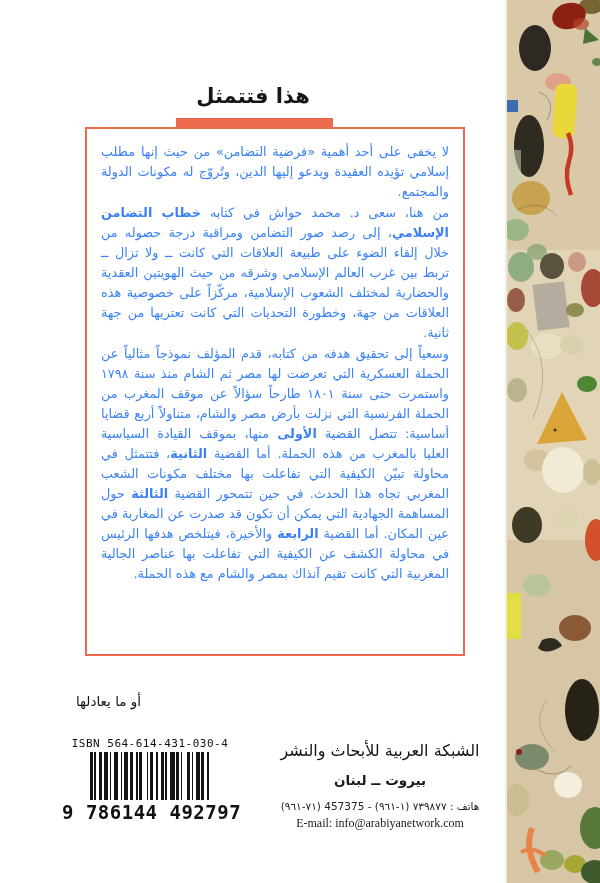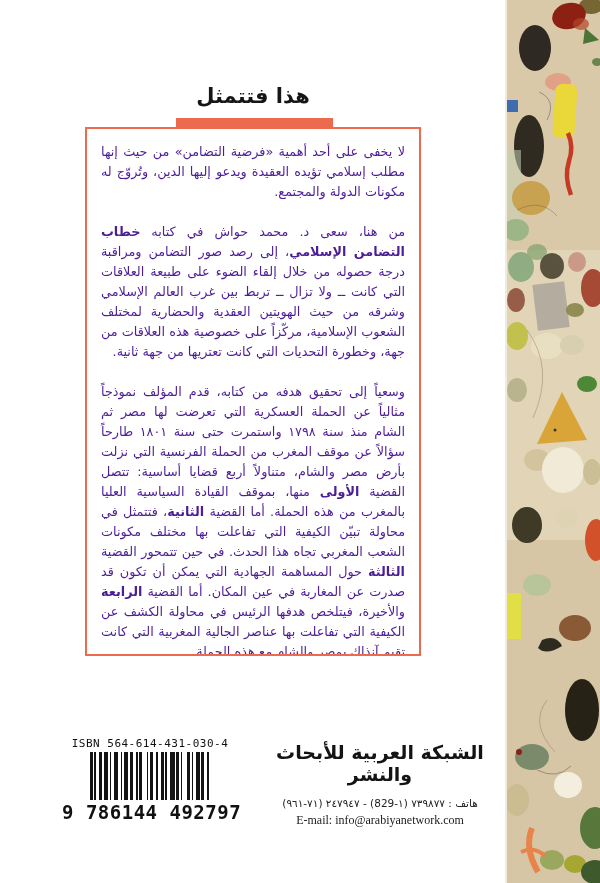--- a/index.html
+++ b/index.html
@@ -22,28 +22,28 @@
     text-align:center;font-size:21px;font-weight:bold;color:#161616;
     letter-spacing:0.5px;direction:rtl;
   }
   
   .tab{
     position:absolute;left:176px;top:118px;width:157px;height:11px;
     background:#ec6a4d;z-index:3;
   }
   
   .desc-box{
-    position:absolute;left:85px;top:127px;width:336px;height:529px;
+    position:absolute;left:85px;top:127px;width:380px;height:529px;
     border:2px solid #ec6a4d;box-sizing:border-box;
     padding:13px 14px 10px 14px;overflow:hidden;
     direction:rtl;text-align:justify;
-    font-size:12.8px;line-height:20px;color:#4c1d95;
+    font-size:12.8px;line-height:20px;color:#3b82f6;
   }
   .desc-box p{margin:0;}
-  .desc-box p + p{margin-top:20px;}
+  .desc-box p + p{margin-top:1px;}
   .b{font-weight:bold;}
   
   .price{
     position:absolute;left:76px;top:686px;
     direction:rtl;text-align:left;font-size:13.5px;line-height:30px;color:#161616;
   }
   
   .barcode-block{
     position:absolute;left:62px;top:737px;width:176px;text-align:center;
   }
@@ -58,41 +58,42 @@
   .bars .bk{background:#141414;}
   .isbn-digits{
     font-family:"DejaVu Sans Mono",monospace;
     font-size:19px;font-weight:bold;color:#111;margin-top:1px;
     letter-spacing:0.5px;white-space:nowrap;
   }
   
   .publisher{
     position:absolute;left:256px;top:741px;width:248px;text-align:center;direction:rtl;
   }
-  .pub-name{font-size:19px;font-weight:bold;color:#141414;}
+  .pub-name{font-size:16px;font-weight:normal;color:#141414;}
   .pub-city{font-size:13.5px;font-weight:bold;margin-top:12px;color:#1a1a1a;letter-spacing:1px;}
   .pub-phone{font-size:10.5px;margin-top:12px;color:#222;direction:rtl;}
   .pub-email{font-family:"Liberation Serif",serif;font-size:12px;margin-top:4px;color:#1a1a1a;direction:ltr;}
 </style>
 </head>
 <body>
 
 <div class="cover">
 
   <div class="section-title">هذا فتتمثل</div>
 
   <div class="tab"></div>
 
   <div class="desc-box">
     <p><span>لا يخفى على أحد أهمية «فرضية التضامن» من حيث إنها مطلب إسلامي تؤيده العقيدة ويدعو إليها الدين، وتُروّج له مكونات الدولة والمجتمع.</span></p>
     <p><span>من هنا، سعى د. محمد حواش في كتابه </span><span class="b">خطاب التضامن الإسلامي</span><span>، إلى رصد صور التضامن ومراقبة درجة حصوله من خلال إلقاء الضوء على طبيعة العلاقات التي كانت ــ ولا تزال ــ تربط بين غرب العالم الإسلامي وشرقه من حيث الهويتين العقدية والحضارية لمختلف الشعوب الإسلامية، مركّزاً على خصوصية هذه العلاقات من جهة، وخطورة التحديات التي كانت تعتريها من جهة ثانية.</span></p>
     <p><span>وسعياً إلى تحقيق هدفه من كتابه، قدم المؤلف نموذجاً مثالياً عن الحملة العسكرية التي تعرضت لها مصر ثم الشام منذ سنة ١٧٩٨ واستمرت حتى سنة ١٨٠١ طارحاً سؤالاً عن موقف المغرب من الحملة الفرنسية التي نزلت بأرض مصر والشام، متناولاً أربع قضايا أساسية: تتصل القضية </span><span class="b">الأولى</span><span> منها، بموقف القيادة السياسية العليا بالمغرب من هذه الحملة. أما القضية </span><span class="b">الثانية</span><span>، فتتمثل في محاولة تبيّن الكيفية التي تفاعلت بها مختلف مكونات الشعب المغربي تجاه هذا الحدث. في حين تتمحور القضية </span><span class="b">الثالثة</span><span> حول المساهمة الجهادية التي يمكن أن تكون قد صدرت عن المغاربة في عين المكان. أما القضية </span><span class="b">الرابعة</span><span> والأخيرة، فيتلخص هدفها الرئيس في محاولة الكشف عن الكيفية التي تفاعلت بها عناصر الجالية المغربية التي كانت تقيم آنذاك بمصر والشام مع هذه الحملة.</span></p>
   </div>
 
   <div class="price">
+    <div>أو ما يعادلها</div>
   </div>
 
   <div class="barcode-block">
     <div class="isbn-label">ISBN 564-614-431-030-4</div>
     <div class="bars" id="barcode-bars">
         <span class="bk" style="width: 3.1px;"></span>
         <span style="width: 1.55px;"></span>
         <span class="bk" style="width: 1.55px;"></span>
         <span style="width: 3.1px;"></span>
         <span class="bk" style="width: 3.1px;"></span>
@@ -138,21 +139,22 @@
         <span class="bk" style="width: 3.1px;"></span>
         <span style="width: 3.1px;"></span>
         <span class="bk" style="width: 1.55px;"></span>
         <span style="width: 1.55px;"></span>
       </div>
     <div class="isbn-digits">9 786144 492797</div>
   </div>
 
   <div class="publisher">
     <div class="pub-name">الشبكة العربية للأبحاث والنشر</div>
-    <div class="pub-phone">هاتف : ٧٣٩٨٧٧ (١-829) - ٢٤٧٩٤٧ (٧١-٩٦١)</div>
+    <div class="pub-city">بيروت ــ لبنان</div>
+    <div class="pub-phone">هاتف : ٧٣٩٨٧٧ (١-٩٦١) - 457375 (٧١-٩٦١)</div>
     <div class="pub-email">E-mail: info@arabiyanetwork.com</div>
   </div>
 
   <div class="art-strip">
     <svg viewBox="0 0 93 883" preserveAspectRatio="none">
       <rect x="0" y="0" width="93" height="883" fill="#d9c9a9"></rect>
       <rect x="0" y="250" width="93" height="290" fill="#e7ddc1" opacity="0.6"></rect>
       <rect x="0" y="540" width="93" height="343" fill="#d5c5a5" opacity="0.8"></rect>
 
       <ellipse cx="84" cy="6" rx="12" ry="8" fill="#6b5a26" opacity="0.9"></ellipse>

